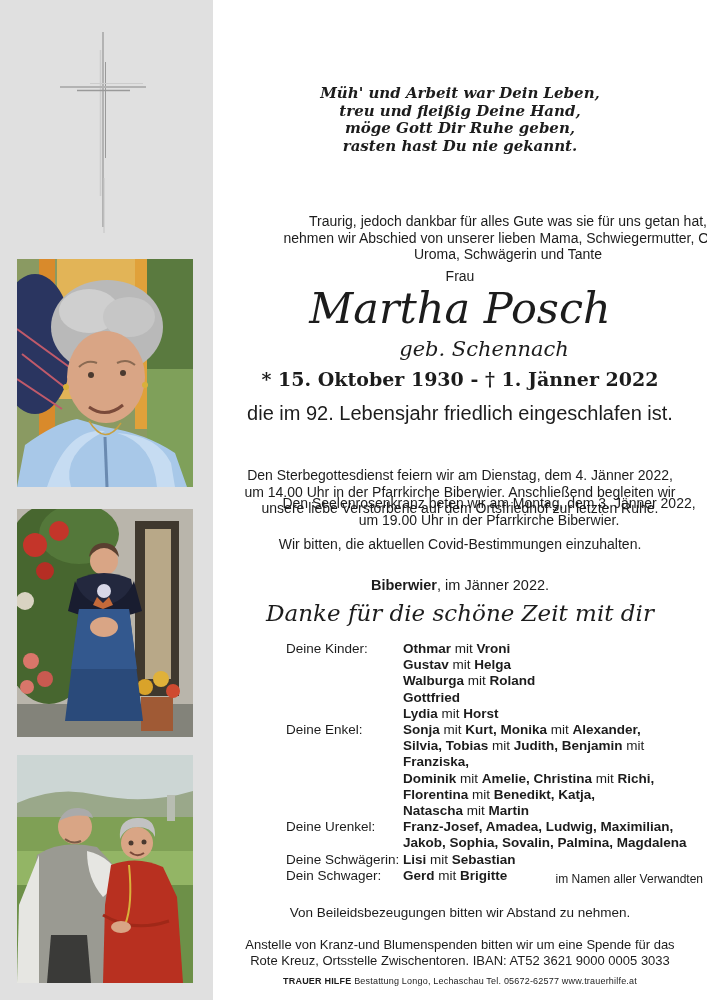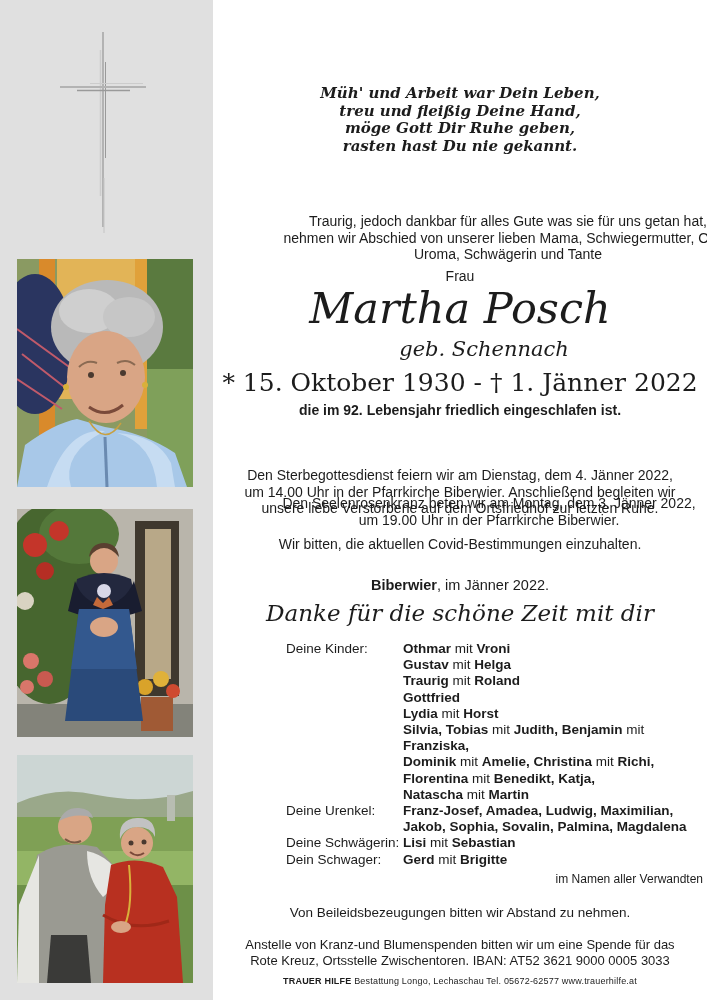--- a/index.html
+++ b/index.html
@@ -33,22 +33,22 @@
   .content { position: absolute; left: 213px; top: 0; width: 462px; height: 1000px; }
   .block { position: absolute; left: 0; width: 494px; text-align: center; }
   .pre { white-space: pre-line; }
   .script { font-family: "DejaVu Serif", serif; font-style: italic; }
 
   .poem       { top: 85px;  font-size: 15px; line-height: 17.5px; font-weight: 600; }
   .intro      { top: 213px; font-size: 14px; line-height: 16.5px; margin-left: 48px; }
   .frau       { top: 268px; font-size: 14px; }
   .name       { top: 282px; font-size: 43px; line-height: 52px; }
   .maiden     { top: 337px; font-size: 21px; line-height: 24px; padding-left: 24px; }
-  .dates      { top: 368px; font-family: "DejaVu Serif", serif; font-size: 25px; font-weight: 400; }
-  .age-line   { top: 402px; font-size: 14px; font-weight: bold; }
+  .dates      { top: 368px; font-family: "DejaVu Serif", serif; font-size: 19px; font-weight: 700; }
+  .age-line   { top: 402px; font-size: 20px; }
   .funeral    { top: 439px; font-size: 14px; line-height: 16.5px; margin-top: 28px; }
   .rosary     { top: 495px; font-size: 14px; line-height: 16.5px; margin-left: 29px; }
   .covid      { top: 536px; font-size: 14px; }
   .place-date { top: 577px; font-size: 14.5px; }
   .thanks     { top: 600px; font-size: 23px; }
 
   .family {
     position: absolute; left: 73px; top: 641px; width: 421px;
     font-size: 13.5px; line-height: 16.2px; text-align: left;
   }
@@ -207,29 +207,33 @@
         <div class="fam-row">
           <div class="fam-label">Deine Kinder:</div>
           <div class="fam-value"><span class="bold">Othmar</span><span> mit </span><span class="bold">Vroni</span></div>
         </div>
         <div class="fam-row">
           <div class="fam-label"></div>
           <div class="fam-value"><span class="bold">Gustav</span><span> mit </span><span class="bold">Helga</span></div>
         </div>
         <div class="fam-row">
           <div class="fam-label"></div>
-          <div class="fam-value"><span class="bold">Traurig</span><span> mit </span><span class="bold">Roland</span></div>
+          <div class="fam-value"><span class="bold">Walburga</span><span> mit </span><span class="bold">Roland</span></div>
         </div>
         <div class="fam-row">
           <div class="fam-label"></div>
           <div class="fam-value"><span class="bold">Gottfried</span></div>
         </div>
         <div class="fam-row">
           <div class="fam-label"></div>
           <div class="fam-value"><span class="bold">Lydia</span><span> mit </span><span class="bold">Horst</span></div>
+        </div>
+        <div class="fam-row">
+          <div class="fam-label">Deine Enkel:</div>
+          <div class="fam-value"><span class="bold">Sonja</span><span> mit </span><span class="bold">Kurt, </span><span class="bold">Monika</span><span> mit </span><span class="bold">Alexander,</span></div>
         </div>
         <div class="fam-row">
           <div class="fam-label"></div>
           <div class="fam-value"><span class="bold">Silvia, Tobias</span><span> mit </span><span class="bold">Judith, Benjamin</span><span> mit </span><span class="bold">Franziska,</span></div>
         </div>
         <div class="fam-row">
           <div class="fam-label"></div>
           <div class="fam-value"><span class="bold">Dominik</span><span> mit </span><span class="bold">Amelie, Christina</span><span> mit </span><span class="bold">Richi,</span></div>
         </div>
         <div class="fam-row">

